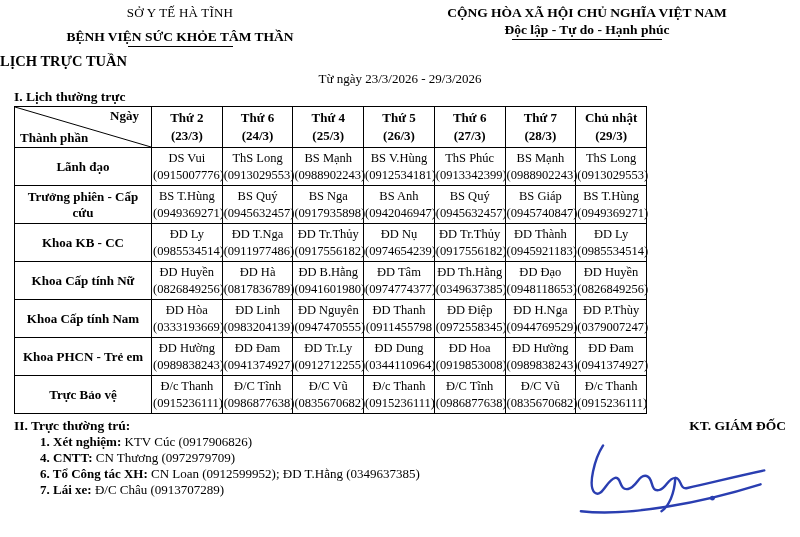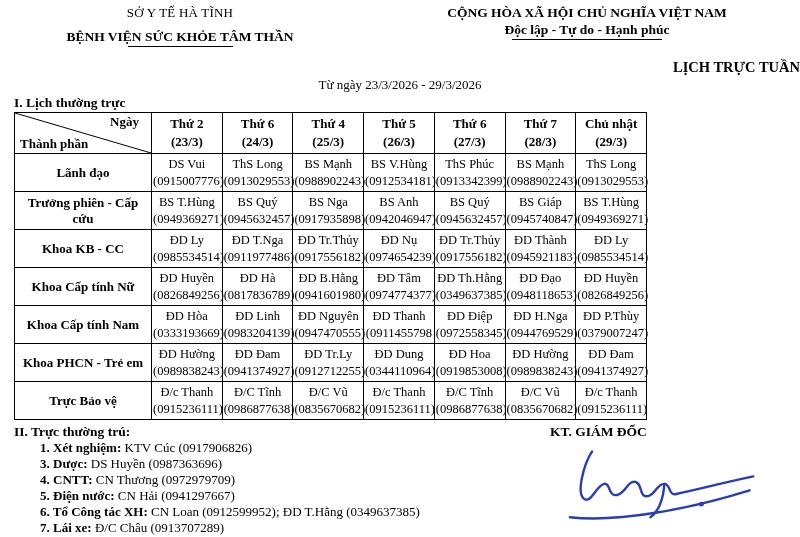--- a/index.html
+++ b/index.html
@@ -16,21 +16,21 @@
   .org-block { width: 320px; text-align: center; }
   .org-parent { font-size: 13px; letter-spacing: 0.2px; }
   .org-name { font-size: 13.5px; font-weight: bold; margin-top: 8px; }
   .rule { border-bottom: 1.5px solid #000; margin: 1px auto 0 auto; }
   .rule-org { width: 105px; }
   .motto-block { width: 390px; text-align: center; }
   .motto-1 { font-size: 13.5px; font-weight: bold; }
   .motto-2 { font-size: 13.5px; font-weight: bold; margin-top: 1px; }
   .rule-motto { width: 150px; }
 
-  .doc-title { text-align: right; font-size: 14.5px; font-weight: bold; margin-top: 12px; }
+  .doc-title { text-align: left; font-size: 14.5px; font-weight: bold; margin-top: 6px; }
   .doc-subtitle { text-align: center; font-size: 13px; margin-top: 1px; }
 
   
   .sec1-heading { font-size: 13.5px; font-weight: bold; margin: 2px 0 1px 14px; }
   table.duty {
     border-collapse: collapse; table-layout: fixed;
     margin-left: 14px; width: 633px;
   }
   table.duty td, table.duty th { border: 1.5px solid #000; padding: 1px; }
   col.c-label { width: 137px; }
@@ -43,21 +43,21 @@
   td.row-label { font-weight: bold; font-size: 13px; text-align: center; vertical-align: middle; padding: 2px 3px; }
   td.duty-cell { text-align: center; vertical-align: middle; height: 38px; }
   .cell-name, .cell-phone { font-size: 12.5px; line-height: 1.3; white-space: nowrap; }
 
   
   .bottom { display: flex; margin-top: 3px; }
   .on-call { flex: 1; padding-left: 14px; }
   .on-call-heading { font-size: 13.5px; font-weight: bold; line-height: 17px; }
   .on-call-item { font-size: 13px; line-height: 16px; padding-left: 26px; }
   .item-label { font-weight: bold; }
-  .sig-block { width: 250px; text-align: left; padding-right: 14px; }
+  .sig-block { width: 250px; text-align: right; padding-right: 14px; }
   .sig-title { font-size: 13.5px; font-weight: bold; line-height: 17px; }
   .sig-draw { margin-top: 4px; height: 88px; }
   .sig-draw svg { height: 88px; width: 225px; }
 </style>
 </head>
 <body>
 
 <div class="top">
   <div class="org-block">
     <div class="org-parent">SỞ Y TẾ HÀ TĨNH</div>
@@ -338,23 +338,21 @@
         </td>
       </tr>
     </tbody>
 </table>
 
 <div class="bottom">
   <div class="on-call">
     <div class="on-call-heading">II. Trực thường trú:</div>
     <div id="on-call-list">
         <div class="on-call-item"><span class="item-label">1. Xét nghiệm:</span><span class="item-value"> KTV Cúc (0917906826)</span></div>
-        <div class="on-call-item"><span class="item-label">3. Dược:</span><span class="item-value"> DS Huyền (0987363696)</span></div>
         <div class="on-call-item"><span class="item-label">4. CNTT:</span><span class="item-value"> CN Thương (0972979709)</span></div>
-        <div class="on-call-item"><span class="item-label">5. Điện nước:</span><span class="item-value"> CN Hải (0941297667)</span></div>
         <div class="on-call-item"><span class="item-label">6. Tổ Công tác XH:</span><span class="item-value"> CN Loan (0912599952); ĐD T.Hằng (0349637385)</span></div>
         <div class="on-call-item"><span class="item-label">7. Lái xe:</span><span class="item-value"> Đ/C Châu (0913707289)</span></div>
       </div>
   </div>
   <div class="sig-block">
     <div class="sig-title">KT. GIÁM ĐỐC</div>
     <div class="sig-draw">
       <svg viewBox="0 0 220 95">
         <g fill="none" stroke="var(--ink)" stroke-width="2.6" stroke-linecap="round" stroke-linejoin="round">
           <path d="M 34 8 C 25 22, 17 52, 25 59 C 33 65, 38 45, 47 43 C 54 41.5, 51 57, 61 55 C 71 53, 72 39, 81 41 C 89 43, 84 59, 95 56 C 103 53.5, 104 43, 112 43 C 119 43, 116 56, 125 54 C 152 48, 175 42, 208 35"></path>

